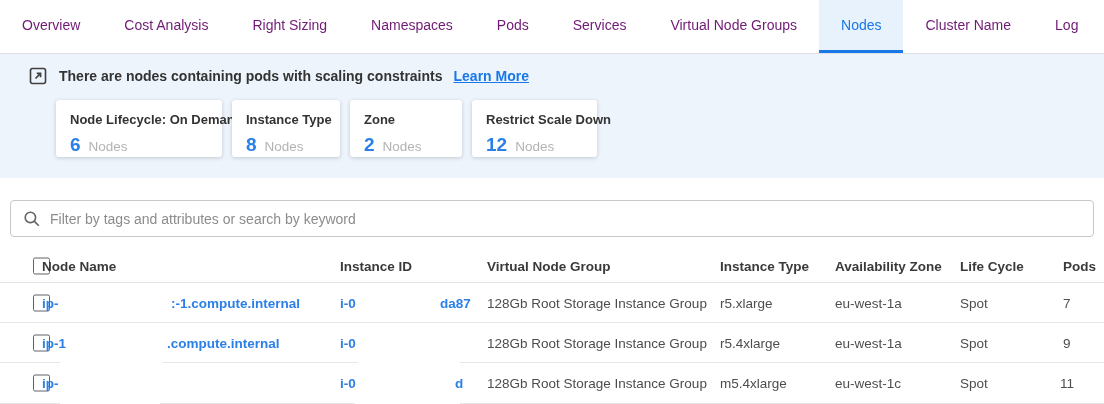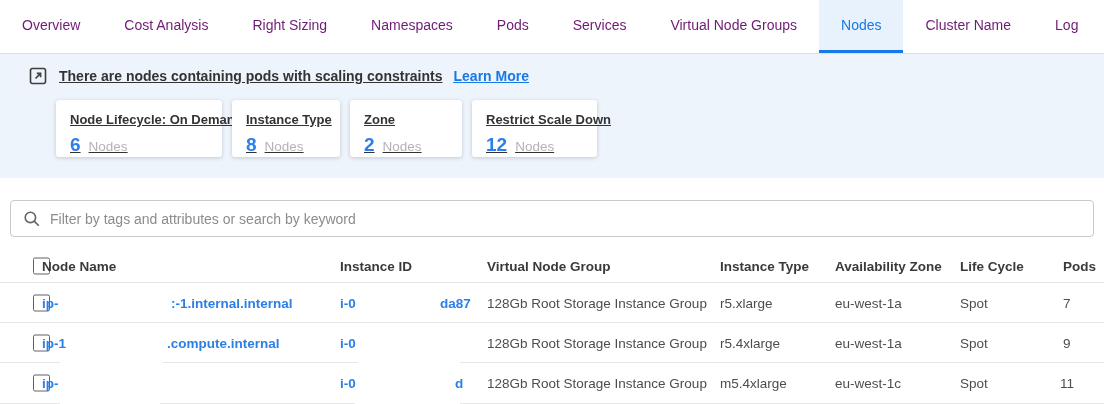--- a/index.html
+++ b/index.html
@@ -7,21 +7,21 @@
   body { font-family:"Liberation Sans","DejaVu Sans",sans-serif; color:#333; }
   .page { position:relative; width:1104px; height:404px; overflow:hidden; background:#fff; }
 
   
   .tabbar { display:flex; height:53px; border-bottom:1px solid #dcdfe3; background:#fff; }
   .tab { display:flex; align-items:center; height:50px; padding:0 22px; font-size:14px;
          color:#701a75; cursor:pointer; border-bottom:3px solid transparent; white-space:nowrap; }
   .tab.active { color:#1878E8; background:#E8F2FC; border-bottom-color:#1878E8; }
 
   
-  .banner { height:124px; background:#EDF4FC;text-decoration:underline; }
+  .banner { height:124px; background:#EDF4FC; }
   .banner-msg { display:flex; align-items:center; gap:11px; padding:11px 0 0 28px; height:22px; }
   .banner-msg .txt { font-size:14px; font-weight:700; color:#333; }
   .banner-msg a { font-size:14px; font-weight:700; color:#1878E8; text-decoration:underline; cursor:pointer; }
   .cards { display:flex; gap:10px; margin:13px 0 0 56px; }
   .card { background:#fff; border-radius:3px; box-shadow:0 1px 4px rgba(0,0,0,0.18);
           padding:12px 14px 0 14px; height:45px; }
   .card:nth-child(1){ width:138px; } .card:nth-child(2){ width:80px; }
   .card:nth-child(3){ width:84px; } .card:nth-child(4){ width:97px; }
   .card-title { font-size:13px; font-weight:700; color:#333; white-space:nowrap; }
   .card-val { margin-top:7px; display:flex; align-items:baseline; gap:8px; }
@@ -124,21 +124,21 @@
     <span class="hcell" style="left:487px">Virtual Node Group</span>
     <span class="hcell" style="left:720px">Instance Type</span>
     <span class="hcell" style="left:835px">Availability Zone</span>
     <span class="hcell" style="left:960px">Life Cycle</span>
     <span class="hcell" style="left:1063px">Pods</span>
   </div>
 
   <div class="t-row">
     <span class="cb"></span>
     <a class="cell link" style="left:42px">ip-</a>
-    <a class="cell link" style="left:171px">:-1.internal.internal</a>
+    <a class="cell link" style="left:171px">:-1.compute.internal</a>
     <a class="cell link" style="left:340px">i-0</a>
     <a class="cell link" style="left:440px">da87</a>
     <span class="cell" style="left:487px">128Gb Root Storage Instance Group</span>
     <span class="cell" style="left:720px">r5.xlarge</span>
     <span class="cell" style="left:835px">eu-west-1a</span>
     <span class="cell" style="left:960px">Spot</span>
     <span class="cell" style="left:1063px">7</span>
   </div>
 
   <div class="t-row">

